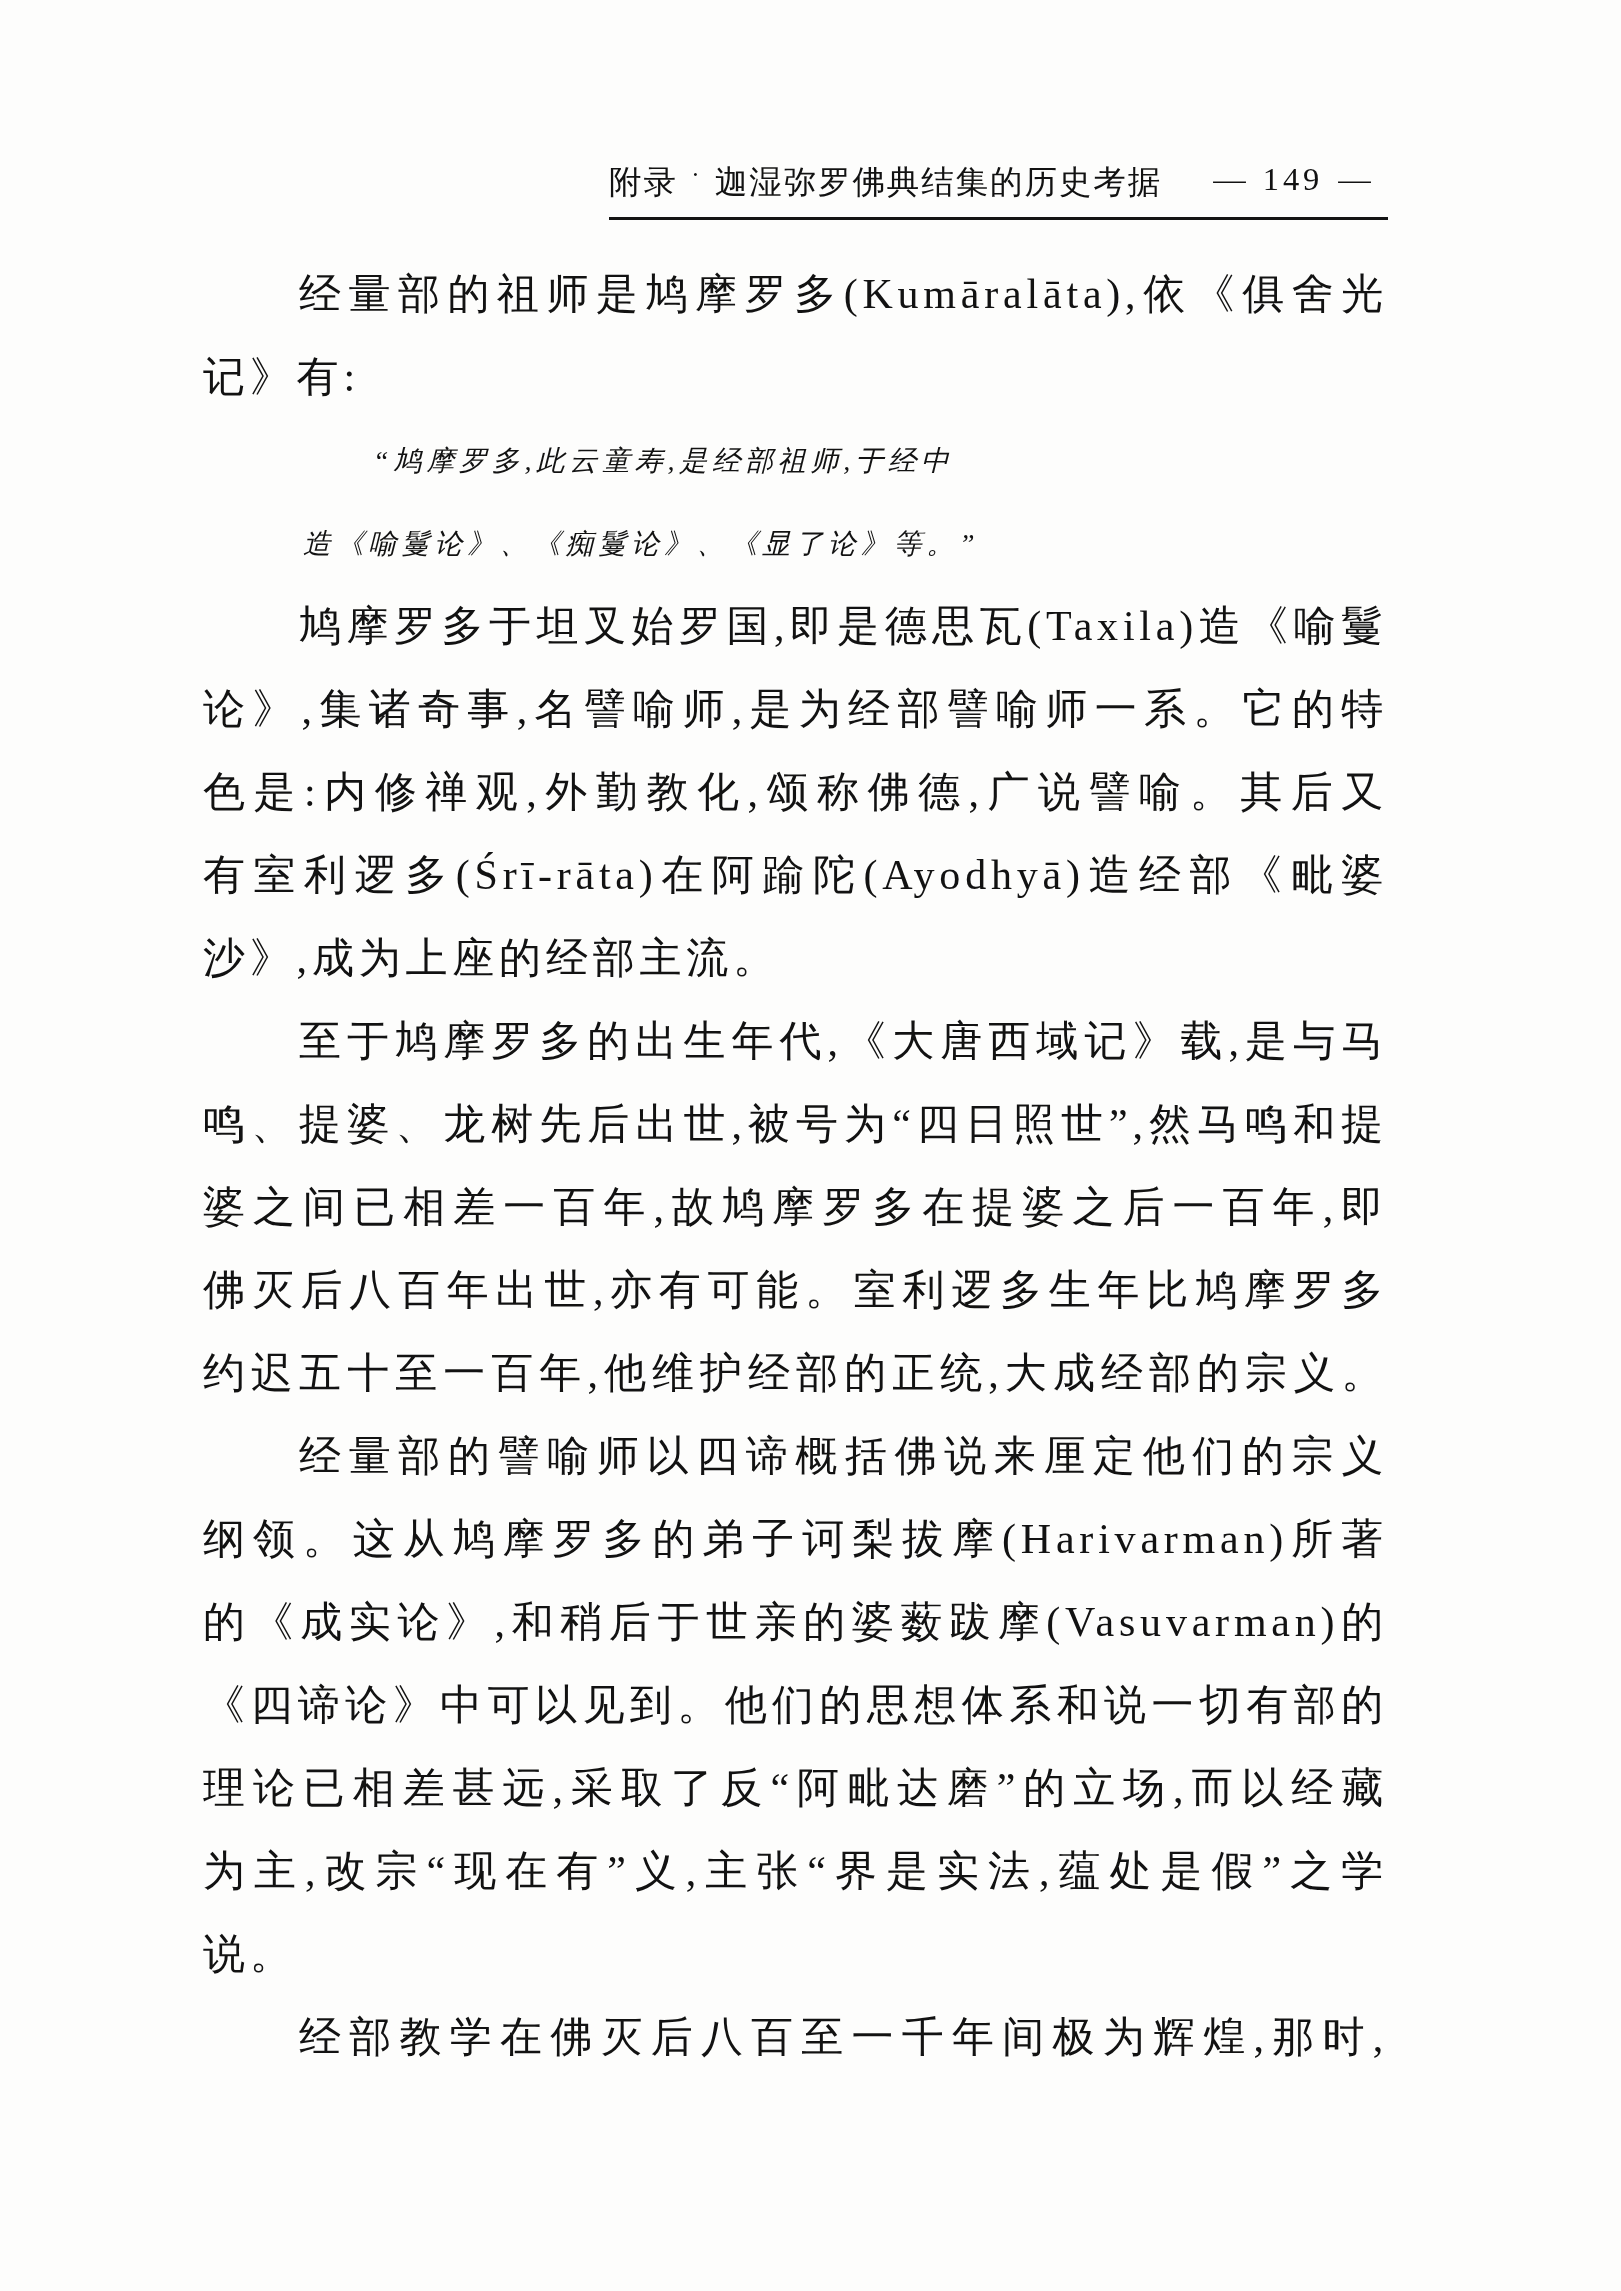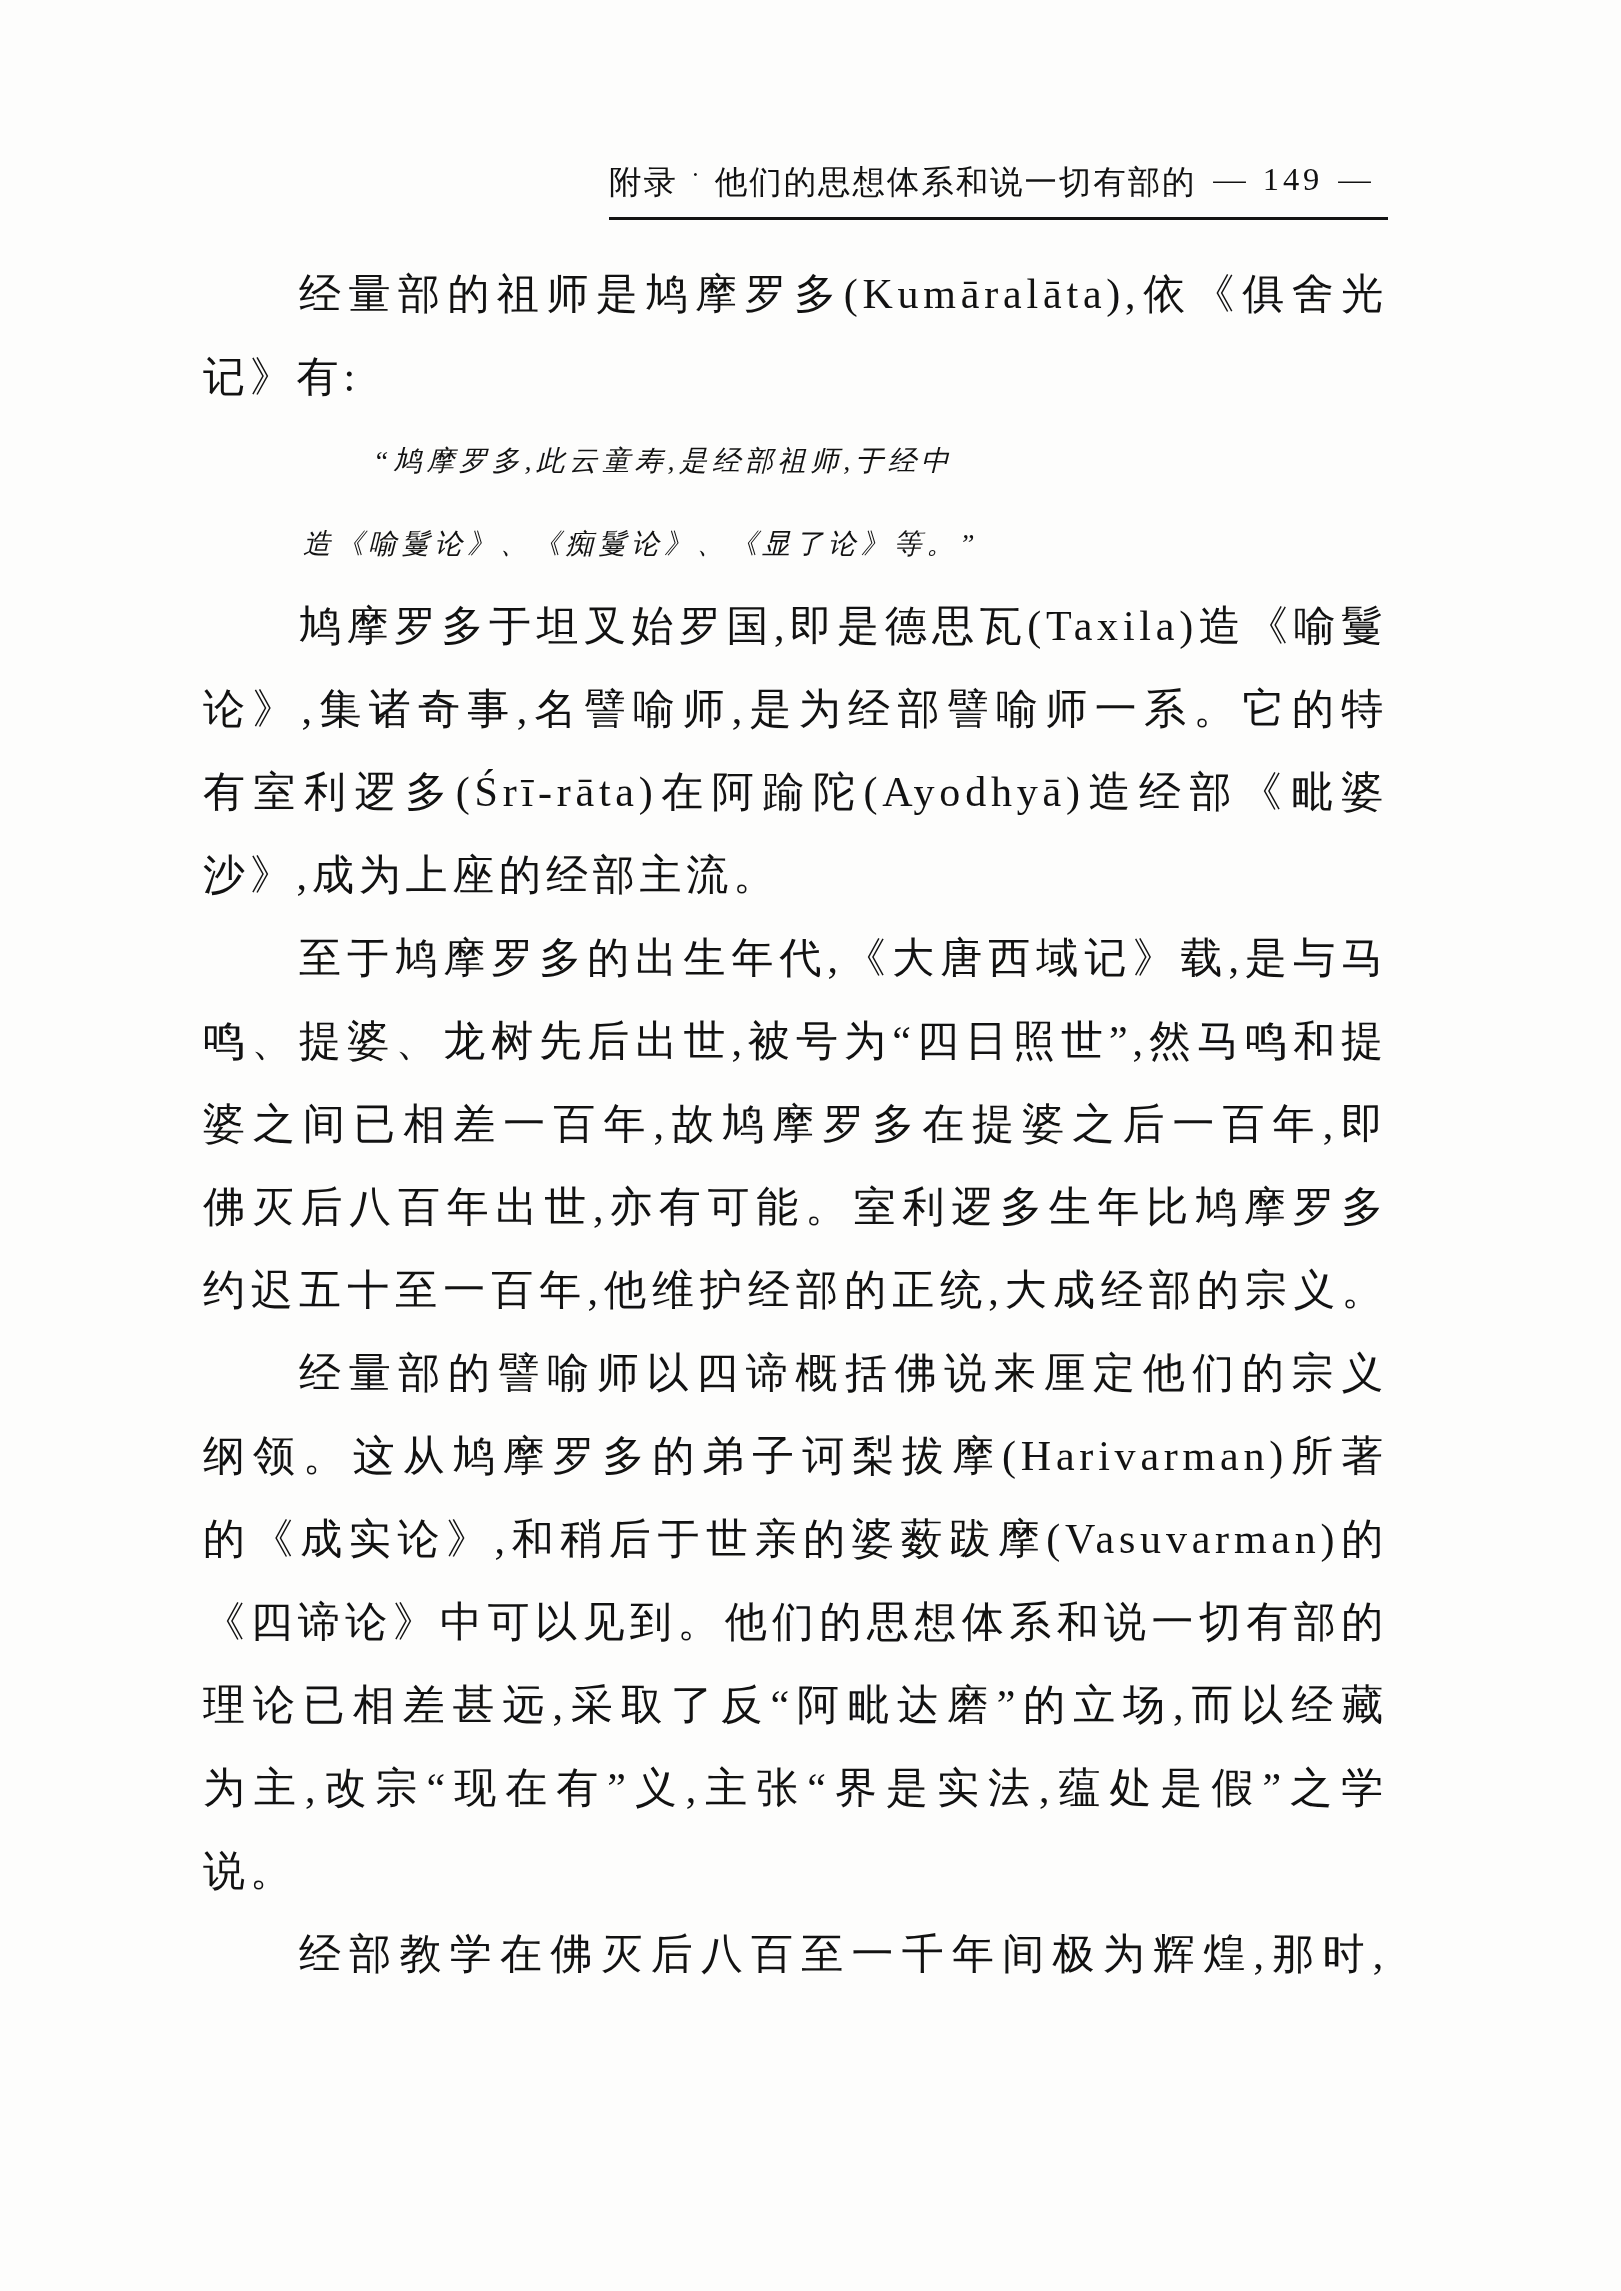--- a/index.html
+++ b/index.html
@@ -96,40 +96,41 @@
 </style>
 </head>
 <body>
 
 <div class="page">
 
   <div class="running-head">
     <div class="running-head-inner">
       <span class="hd-section">附录</span>
       <span class="hd-dot">·</span>
-      <span class="hd-title">他们的思想体系和说一切有部的</span>
+      <span class="hd-title">迦湿弥罗佛典结集的历史考据</span>
       <span class="hd-pagegroup">
         <span class="hd-dash">—</span>
         <span class="hd-pagenum">149</span>
         <span class="hd-dash">—</span>
       </span>
     </div>
   </div>
 
   <div class="text-block">
 
 
     <div class="line fill indent"><span>经量部的祖师是鸠摩罗多(Kumāralāta),依《俱舍光</span></div>
     <div class="line"><span>记》有:</span></div>
 
     <div class="line quote quote-first"><span>“鸠摩罗多,此云童寿,是经部祖师,于经中</span></div>
     <div class="line quote"><span>造《喻鬘论》、《痴鬘论》、《显了论》等。”</span></div>
 
     <div class="line fill indent"><span>鸠摩罗多于坦叉始罗国,即是德思瓦(Taxila)造《喻鬘</span></div>
     <div class="line fill"><span>论》,集诸奇事,名譬喻师,是为经部譬喻师一系。它的特</span></div>
+    <div class="line fill"><span>色是:内修禅观,外勤教化,颂称佛德,广说譬喻。其后又</span></div>
     <div class="line fill"><span>有室利逻多(Śrī-rāta)在阿踰陀(Ayodhyā)造经部《毗婆</span></div>
     <div class="line"><span>沙》,成为上座的经部主流。</span></div>
 
     <div class="line fill indent"><span>至于鸠摩罗多的出生年代,《大唐西域记》载,是与马</span></div>
     <div class="line fill"><span>鸣、提婆、龙树先后出世,被号为“四日照世”,然马鸣和提</span></div>
     <div class="line fill"><span>婆之间已相差一百年,故鸠摩罗多在提婆之后一百年,即</span></div>
     <div class="line fill"><span>佛灭后八百年出世,亦有可能。室利逻多生年比鸠摩罗多</span></div>
     <div class="line fill"><span>约迟五十至一百年,他维护经部的正统,大成经部的宗义。</span></div>
 
     <div class="line fill indent"><span>经量部的譬喻师以四谛概括佛说来厘定他们的宗义</span></div>

